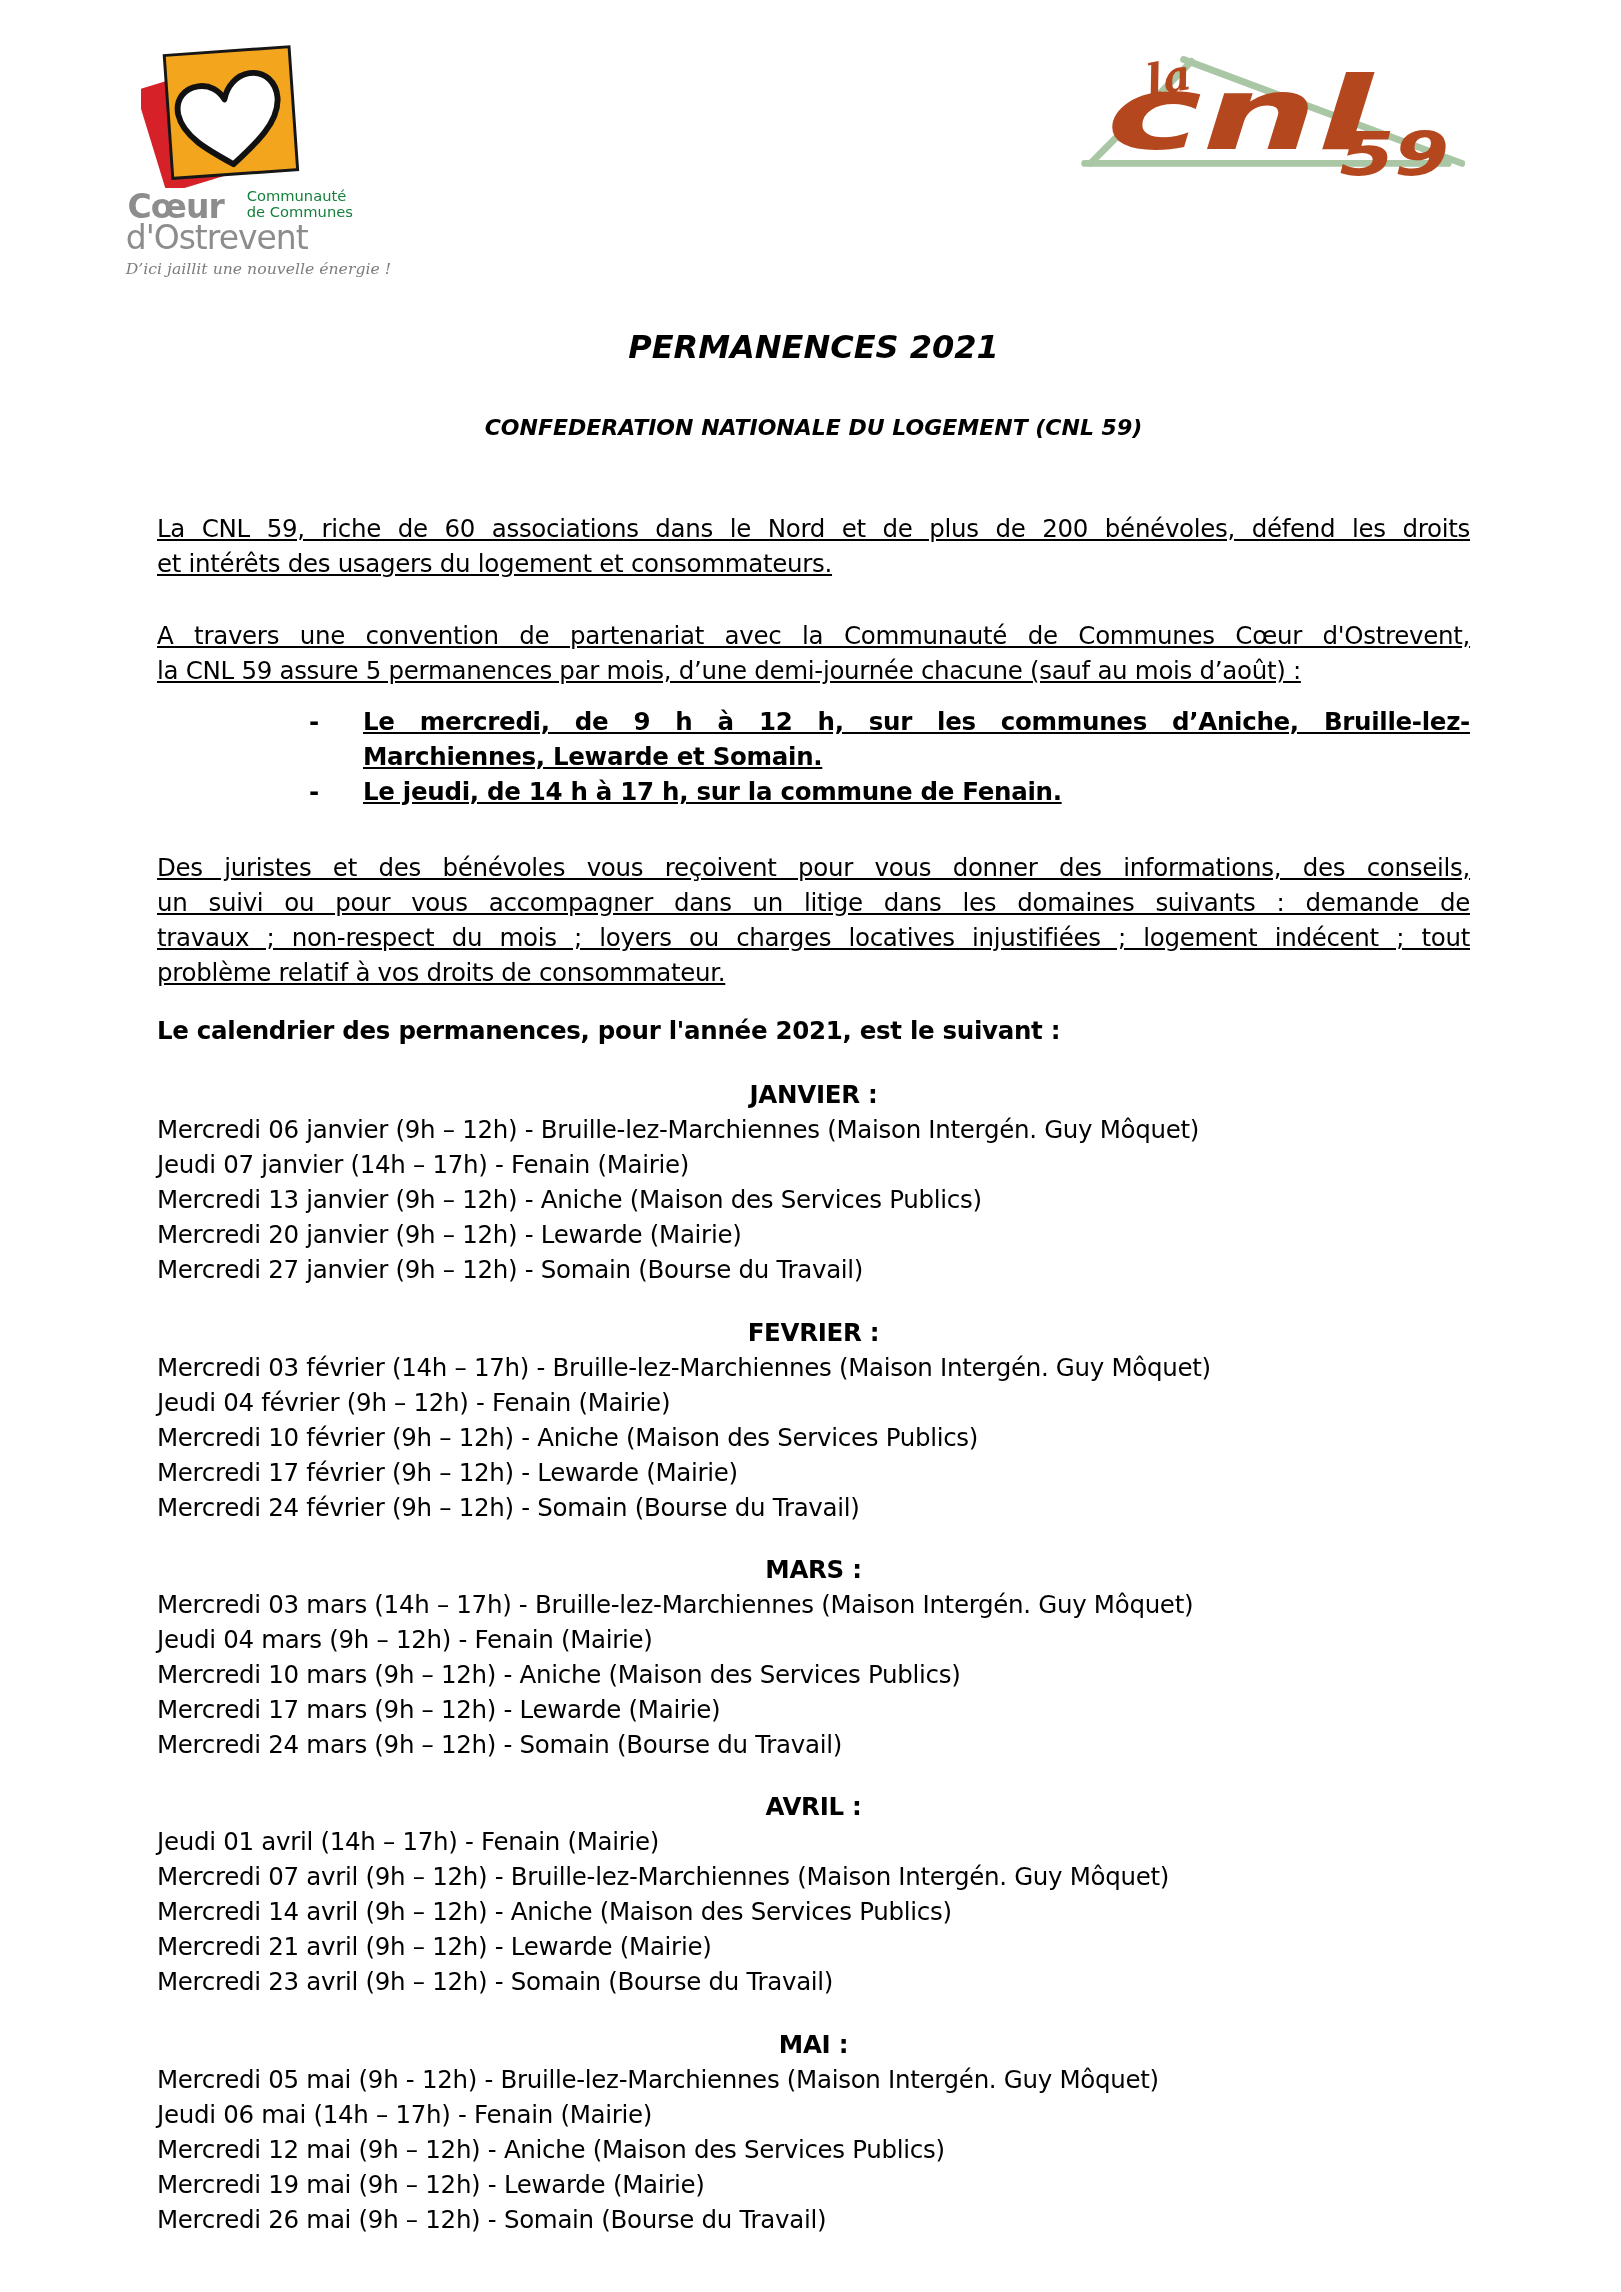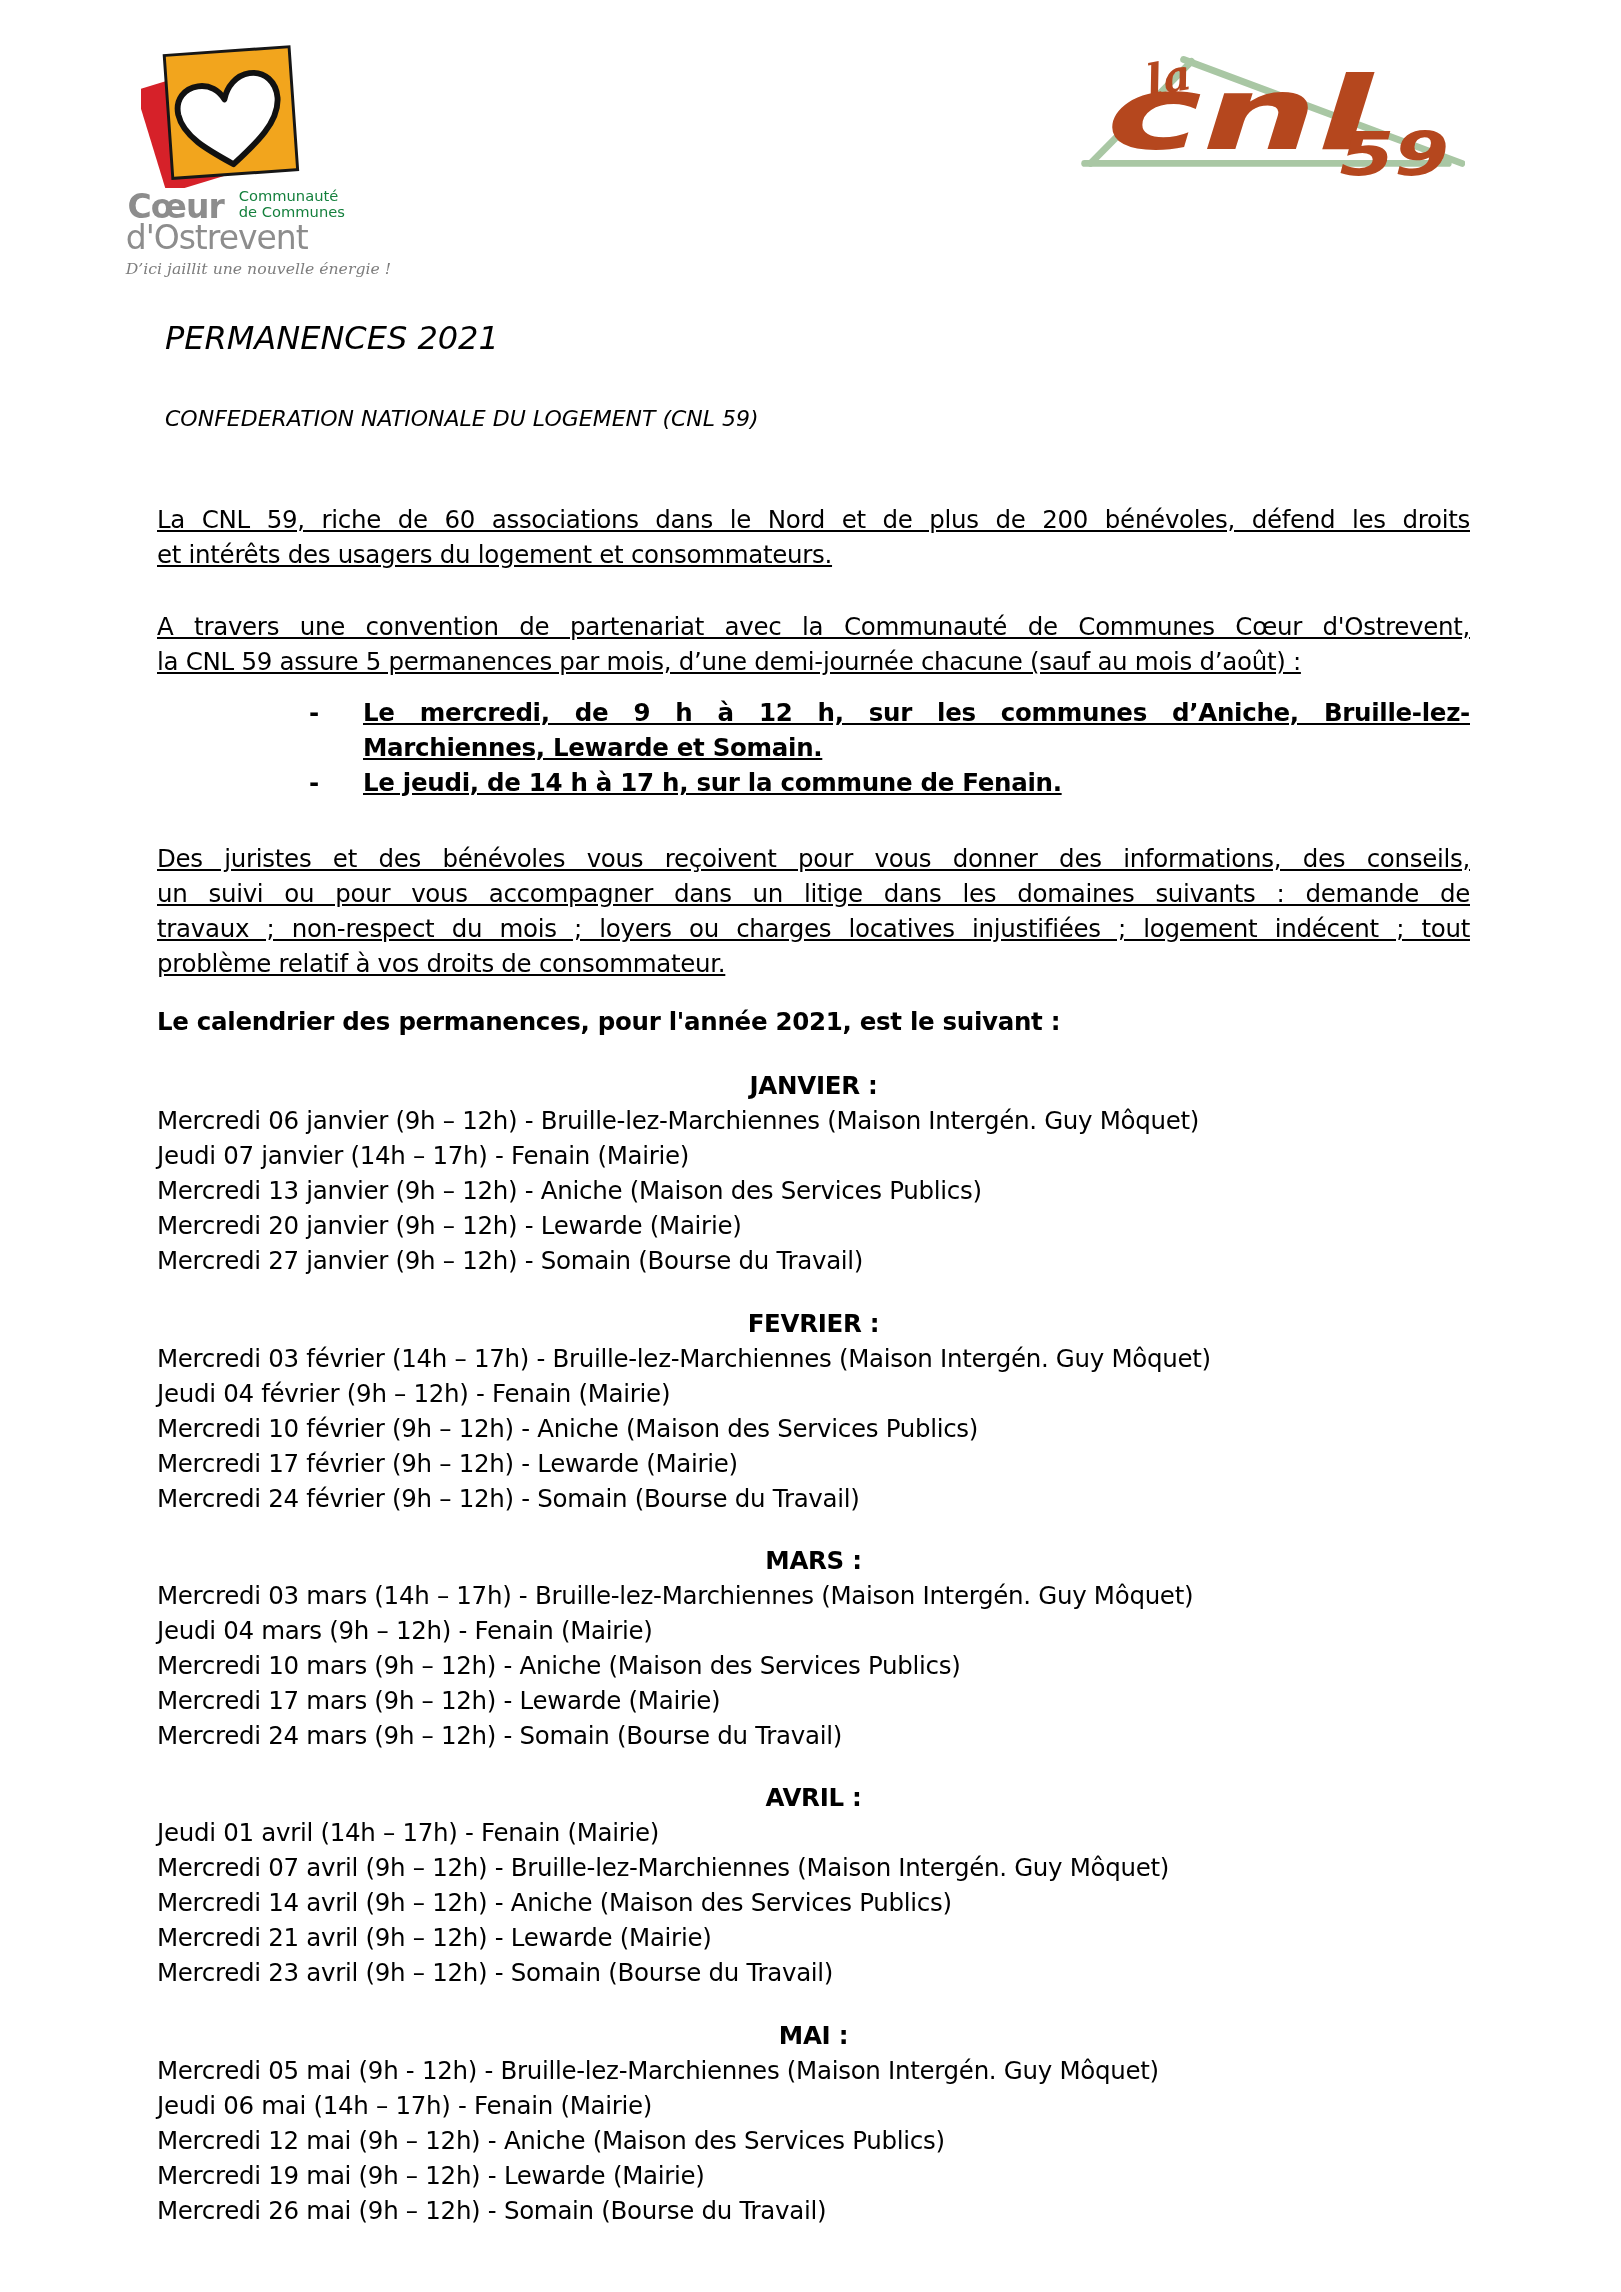--- a/index.html
+++ b/index.html
@@ -8,37 +8,37 @@
     width:1621px; height:2293px;
     background:#ffffff;
     color:#000;
     font-family:"DejaVu Sans", sans-serif;
     overflow:hidden;
   }
 
   
   .logo-ost { position:absolute; left:110px; top:43px; width:265px; }
   .ost-heart { display:block; margin-left:31px; width:174px; height:145px; }
-  .ost-row { display:flex; align-items:flex-end; gap:15px; margin-left:17.6px; margin-top:0; }
+  .ost-row { display:flex; align-items:flex-end; gap:23px; margin-left:17.6px; margin-top:0; }
   .ost-coeur { font-size:33px; font-weight:bold; color:#8d8d8d; letter-spacing:-1px; line-height:29px; }
   .ost-cc { font-size:14.7px; line-height:15.7px; color:#15803d; padding-bottom:2px; }
   .ost-title2 { margin-left:15.7px; font-size:33px; font-weight:normal; color:#8d8d8d; letter-spacing:-1px; line-height:33px; }
   .ost-tagline { margin-left:15.7px; margin-top:4.9px; font-family:"DejaVu Serif", serif; font-style:italic; font-size:15.7px; color:#7d7d7d; white-space:nowrap; }
 
   
   .logo-cnl { position:absolute; left:1063px; top:35px; width:402px; height:147px; }
   .logo-cnl svg { width:402px; height:147px; display:block; }
   .gl { stroke-width:7; stroke-linecap:round; fill:none; }
   .cnl-la { font-family:"DejaVu Serif", serif; font-style:italic; font-weight:bold; font-size:44px; }
   .cnl-main { font-family:"DejaVu Sans", sans-serif; font-style:italic; font-weight:bold; font-size:104px; }
   .cnl-num { font-family:"DejaVu Sans", sans-serif; font-style:italic; font-weight:bold; font-size:62px; }
 
   
   .content { position:absolute; left:157px; top:312px; width:1313px; font-size:24.5px; line-height:35px; letter-spacing:-0.3px; }
-  h1, h2 { text-align:left; font-style:italic; font-weight:normal; margin:8px; }
+  h1, h2 { text-align:center; font-style:italic; font-weight:bold; margin:17px; }
   h1 { font-size:32px; line-height:37px; margin-bottom:43px; letter-spacing:0; }
   h2 { font-size:22px; line-height:37px; margin-bottom:65px; letter-spacing:0; }
 
   .para { margin:0 0 37px 0; }
   .jline { text-align:justify; text-align-last:justify; text-justify:inter-word;text-decoration:underline; }
   .jline.last { text-align-last:left; }
 
   .para-partnership { margin-bottom:15.7px; }
   .bullets { margin:0 0 41px 0; }
   .bullet { display:flex; }

